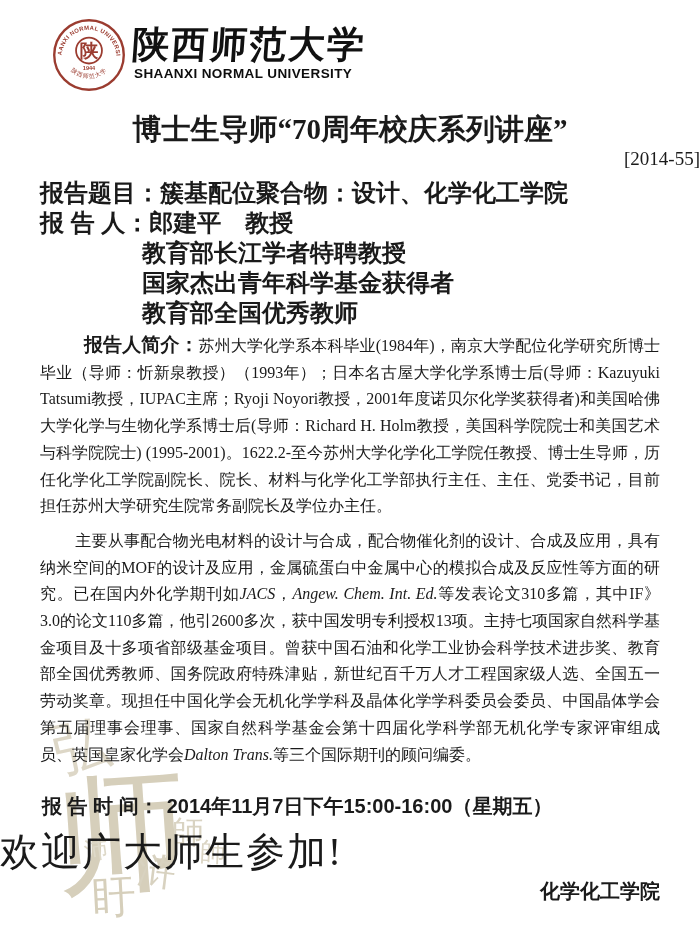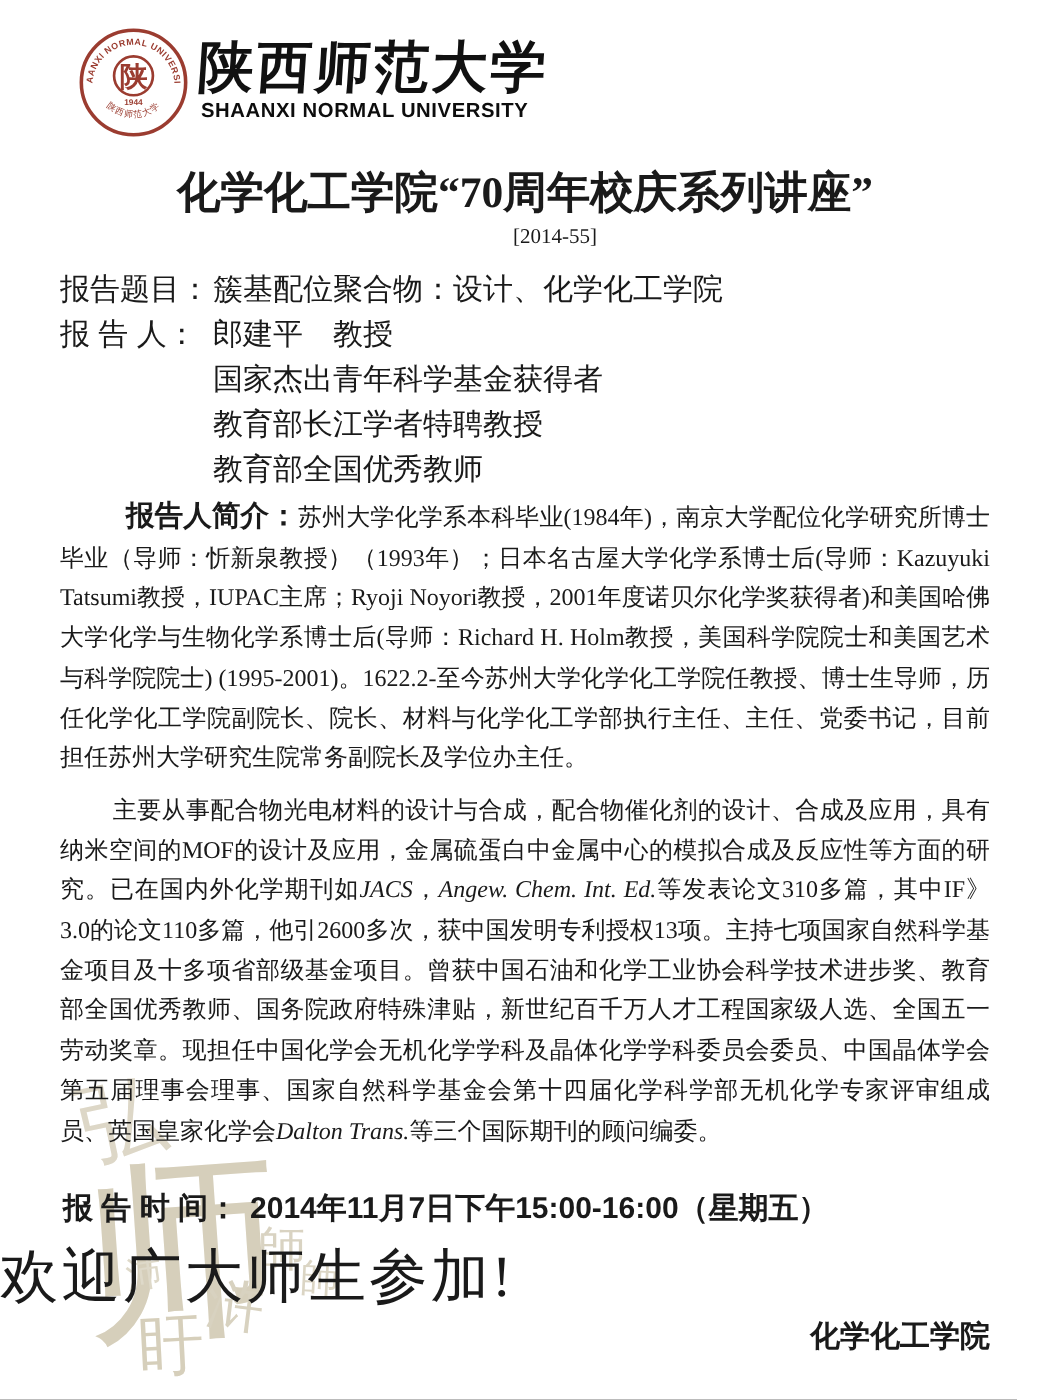--- a/index.html
+++ b/index.html
@@ -41,27 +41,27 @@
     font-family: "Liberation Sans", "DejaVu Sans", sans-serif;
     white-space: nowrap; color: #0d0d0d;
   }
 
   
   .title {
     margin-top: 10px; text-align: center;
     font-size: 29px; font-weight: bold; line-height: 34px;
     font-family: "Liberation Serif", serif;
   }
-  .issue { margin-top: 3px; text-align: center; font-size: 14px; line-height: 20px; margin-left: 40px; }
+  .issue { margin-top: 3px; text-align: right; font-size: 19px; line-height: 20px; margin-left: 40px; }
 
   
   .fields {
     margin: 9px 40px 0 40px;
     font-family: "Liberation Sans", "DejaVu Sans", sans-serif;
-    font-size: 20px; font-weight: normal;
+    font-size: 24px; font-weight: bold;
   }
   .field-row { display: flex; line-height: 30px; }
   .field-label { flex: 0 0 102px; white-space: nowrap; }
   .field-value { flex: 1; }
   .cred-line { padding-left: 102px; line-height: 30px; }
 
   
   .bio {
     margin: 4px 40px 0 40px;
     font-size: 16px; line-height: 26.7px;
@@ -127,34 +127,34 @@
         <text x="50" y="53" font-size="25" font-weight="bold" fill="#9b3c30" text-anchor="middle" font-family="Liberation Serif, serif">陕</text>
         <text x="50" y="70" font-size="7.5" font-weight="bold" fill="#9b3c30" text-anchor="middle" font-family="Liberation Sans, sans-serif">1944</text>
         <text font-size="8" fill="#9b3c30" font-family="Liberation Serif, serif" letter-spacing="1">
           <textPath href="#arcBottom" startOffset="50%" text-anchor="middle">陕西师范大学</textPath>
         </text>
       </svg>
       <div class="cn-name">陕西师范大学</div>
       <div class="en-name">SHAANXI  NORMAL  UNIVERSITY</div>
     </div>
 
-    <div class="title">化学化工学院“70周年校庆系列讲座”</div>
+    <div class="title">博士生导师“70周年校庆系列讲座”</div>
     <div class="issue">[2014-55]</div>
 
     <div class="fields">
       <div class="field-row">
         <span class="field-label">报告题目：</span>
         <span class="field-value">簇基配位聚合物：设计、化学化工学院</span>
       </div>
       <div class="field-row">
         <span class="field-label">报 告 人：</span>
         <span class="field-value">郎建平　教授</span>
       </div>
+      <div class="cred-line">教育部长江学者特聘教授</div>
       <div class="cred-line">国家杰出青年科学基金获得者</div>
-      <div class="cred-line">教育部长江学者特聘教授</div>
       <div class="cred-line">教育部全国优秀教师</div>
     </div>
 
     <div class="bio">
       <p class="p1"><span class="bio-label">报告人简介：</span><span>苏州大学化学系本科毕业(1984年)，南京大学配位化学研究所博士毕业（导师：忻新泉教授）（1993年）；日本名古屋大学化学系博士后(导师：Kazuyuki Tatsumi教授，IUPAC主席；Ryoji Noyori教授，2001年度诺贝尔化学奖获得者)和美国哈佛大学化学与生物化学系博士后(导师：Richard H. Holm教授，美国科学院院士和美国艺术与科学院院士) (1995-2001)。1622.2-至今苏州大学化学化工学院任教授、博士生导师，历任化学化工学院副院长、院长、材料与化学化工学部执行主任、主任、党委书记，目前担任苏州大学研究生院常务副院长及学位办主任。</span></p>
       <p class="p2"><span>主要从事配合物光电材料的设计与合成，配合物催化剂的设计、合成及应用，具有纳米空间的MOF的设计及应用，金属硫蛋白中金属中心的模拟合成及反应性等方面的研究。已在国内外化学期刊如</span><span style="font-style: italic;">JACS</span><span>，</span><span style="font-style: italic;">Angew. Chem. Int. Ed.</span><span>等发表论文310多篇，其中IF》3.0的论文110多篇，他引2600多次，获中国发明专利授权13项。主持七项国家自然科学基金项目及十多项省部级基金项目。曾获中国石油和化学工业协会科学技术进步奖、教育部全国优秀教师、国务院政府特殊津贴，新世纪百千万人才工程国家级人选、全国五一劳动奖章。现担任中国化学会无机化学学科及晶体化学学科委员会委员、中国晶体学会第五届理事会理事、国家自然科学基金会第十四届化学科学部无机化学专家评审组成员、英国皇家化学会</span><span style="font-style: italic;">Dalton Trans.</span><span>等三个国际期刊的顾问编委。</span></p>
     </div>
 
     <div class="schedule">
       <div class="sched-row">

